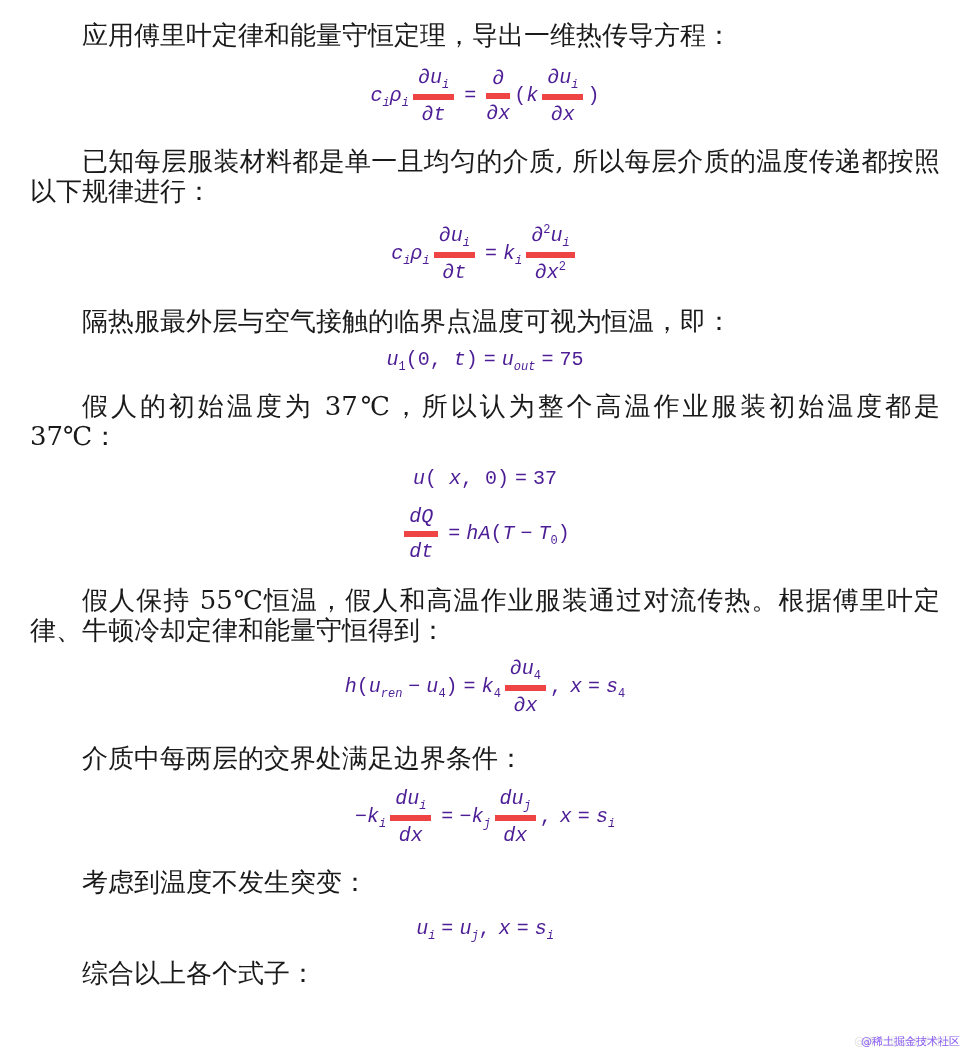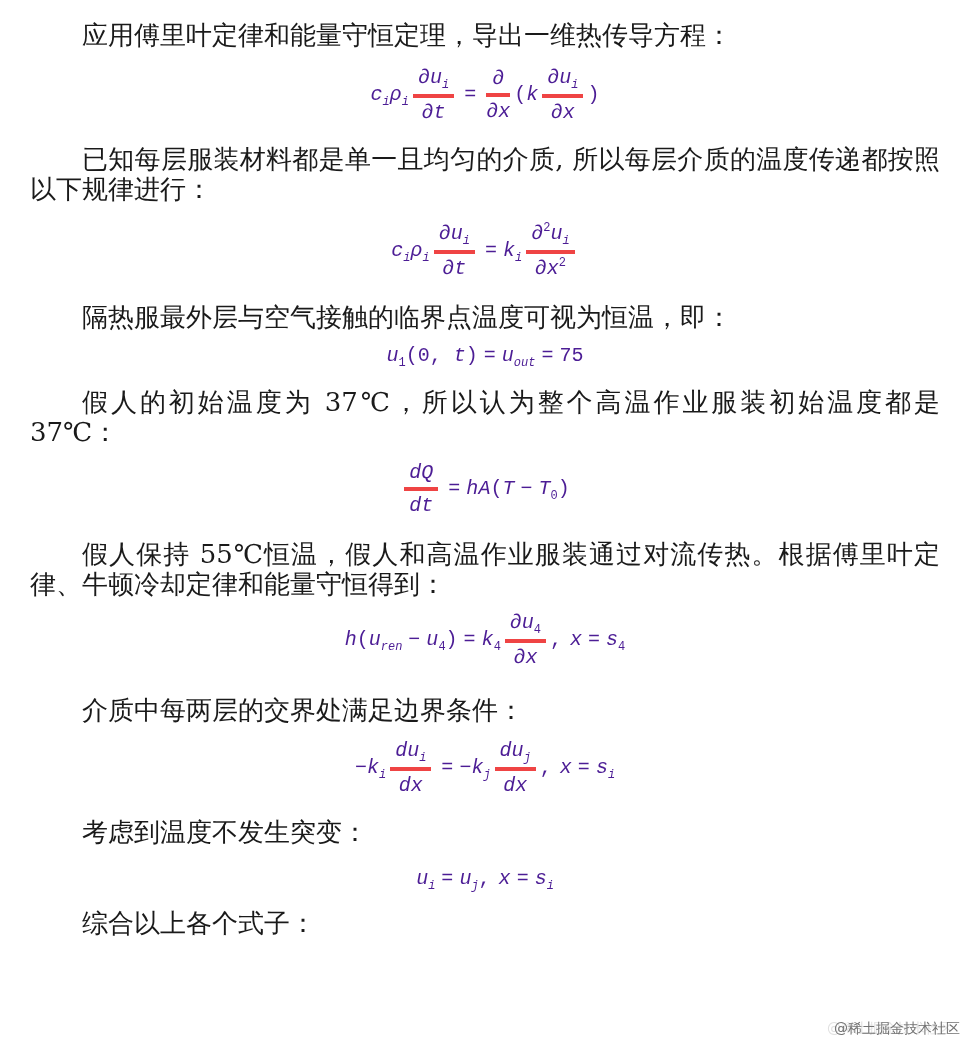--- a/index.html
+++ b/index.html
@@ -34,21 +34,21 @@
   .mc { padding-right:8px; }
   sub { font-size:12px; line-height:1; }
   sup { font-size:12px; line-height:1; }
   .frac {
     display:inline-block;
     vertical-align:middle;
     text-align:center;
     line-height:1.15;
     margin:0 4px;
   }
-  .fn { display:block; border-bottom:4px solid #ef4444; padding:0 5px 3px 5px; }
+  .fn { display:block; border-bottom:6px solid #ef4444; padding:0 5px 3px 5px; }
   .fd { display:block; padding-top:3px; }
 
   
   .eq1 { margin:16px 0 0; }
   .p2  { margin-top:20px; }
   .eq2 { margin:18px 0 0; }
   .p3  { margin-top:22px; }
   .eq3 { margin:12px 0 0; }
   .p4  { margin-top:18px; }
   .eq4 { margin:16px 0 0; }
@@ -58,24 +58,24 @@
   .eq6 { margin:12px 0 0; }
   .p7  { margin-top:26px; }
   .eq7 { margin:14px 0 0; }
   .p8  { margin-top:20px; }
   .eq8 { margin:20px 0 0; }
   .p9  { margin-top:16px; }
 
   .watermark {
     position:absolute;
     right:10px;
-    bottom:12px;
+    bottom:1px;
     font-family:"DejaVu Sans","Liberation Sans",sans-serif;
-    font-size:14px;
-    color:#737373;
+    font-size:11px;
+    color:#8b5cf6;
     text-shadow:-7px 0 0 rgba(185,185,185,0.45);
     white-space:nowrap;
   }
 </style>
 </head>
 <body>
 
 <div class="doc">
 
   <p class="para indent">应用傅里叶定律和能量守恒定理，导出一维热传导方程：</p>
@@ -91,20 +91,23 @@
   </div>
 
   <p class="para indent p3">隔热服最外层与空气接触的临界点温度可视为恒温，即：</p>
 
   <div class="eq eq3">
     <span class="mi">u</span><sub>1</sub><span>(0, </span><span class="mi">t</span><span>)</span><span class="mo">=</span><span class="mi">u</span><sub class="mi">out</sub><span class="mo">=</span><span>75</span>
   </div>
 
   <p class="para indent p4">假人的初始温度为 37℃，所以认为整个高温作业服装初始温度都是 37℃：</p>
 
+  <div class="eq eq4">
+    <span class="mi">u</span><span>( </span><span class="mi">x</span><span>, 0</span><span>)</span><span class="mo">=</span><span>37</span>
+  </div>
 
 
   <div class="eq eq5">
     <span class="frac"><span class="fn mi">dQ</span><span class="fd mi">dt</span></span><span class="mo">=</span><span class="mi">h</span><span class="mi">A</span><span>(</span><span class="mi">T</span><span class="mo">−</span><span class="mi">T</span><sub>0</sub><span>)</span>
   </div>
 
   <p class="para indent p6">假人保持 55℃恒温，假人和高温作业服装通过对流传热。根据傅里叶定律、牛顿冷却定律和能量守恒得到：</p>
 
   <div class="eq eq6">
     <span class="mi">h</span><span>(</span><span class="mi">u</span><sub class="mi">ren</sub><span class="mo">−</span><span class="mi">u</span><sub>4</sub><span>)</span><span class="mo">=</span><span class="mi">k</span><sub>4</sub><span class="frac"><span class="fn"><span class="mi">∂u</span><sub>4</sub></span><span class="fd mi">∂x</span></span><span class="mc">,</span><span class="mi">x</span><span class="mo">=</span><span class="mi">s</span><sub>4</sub>

